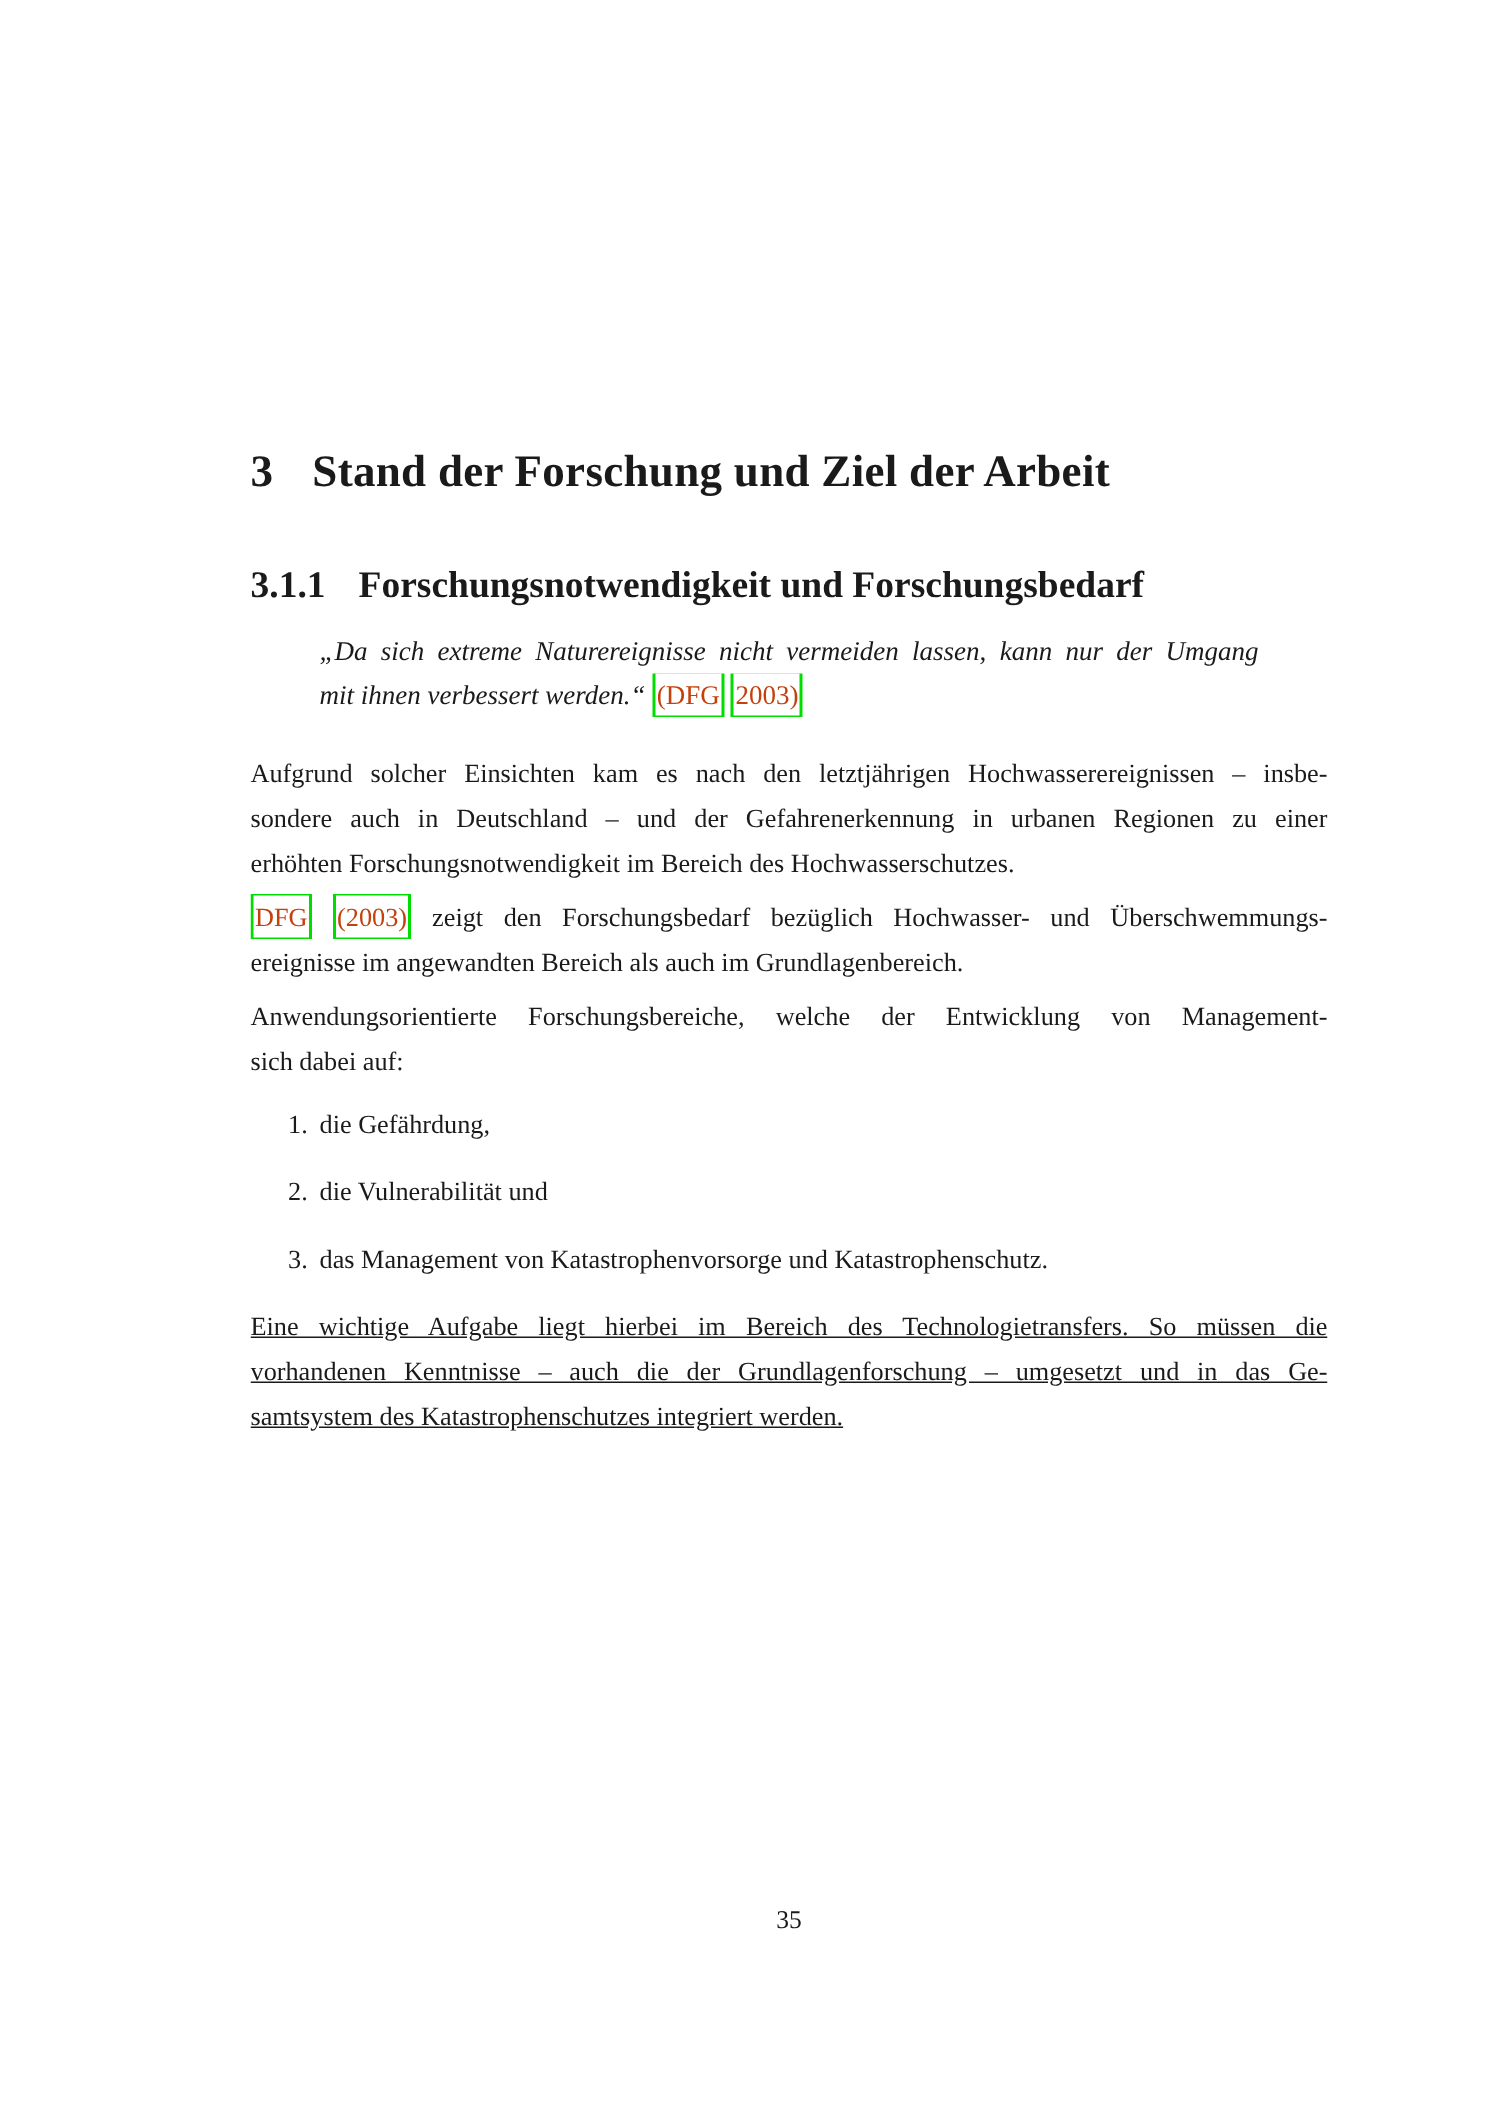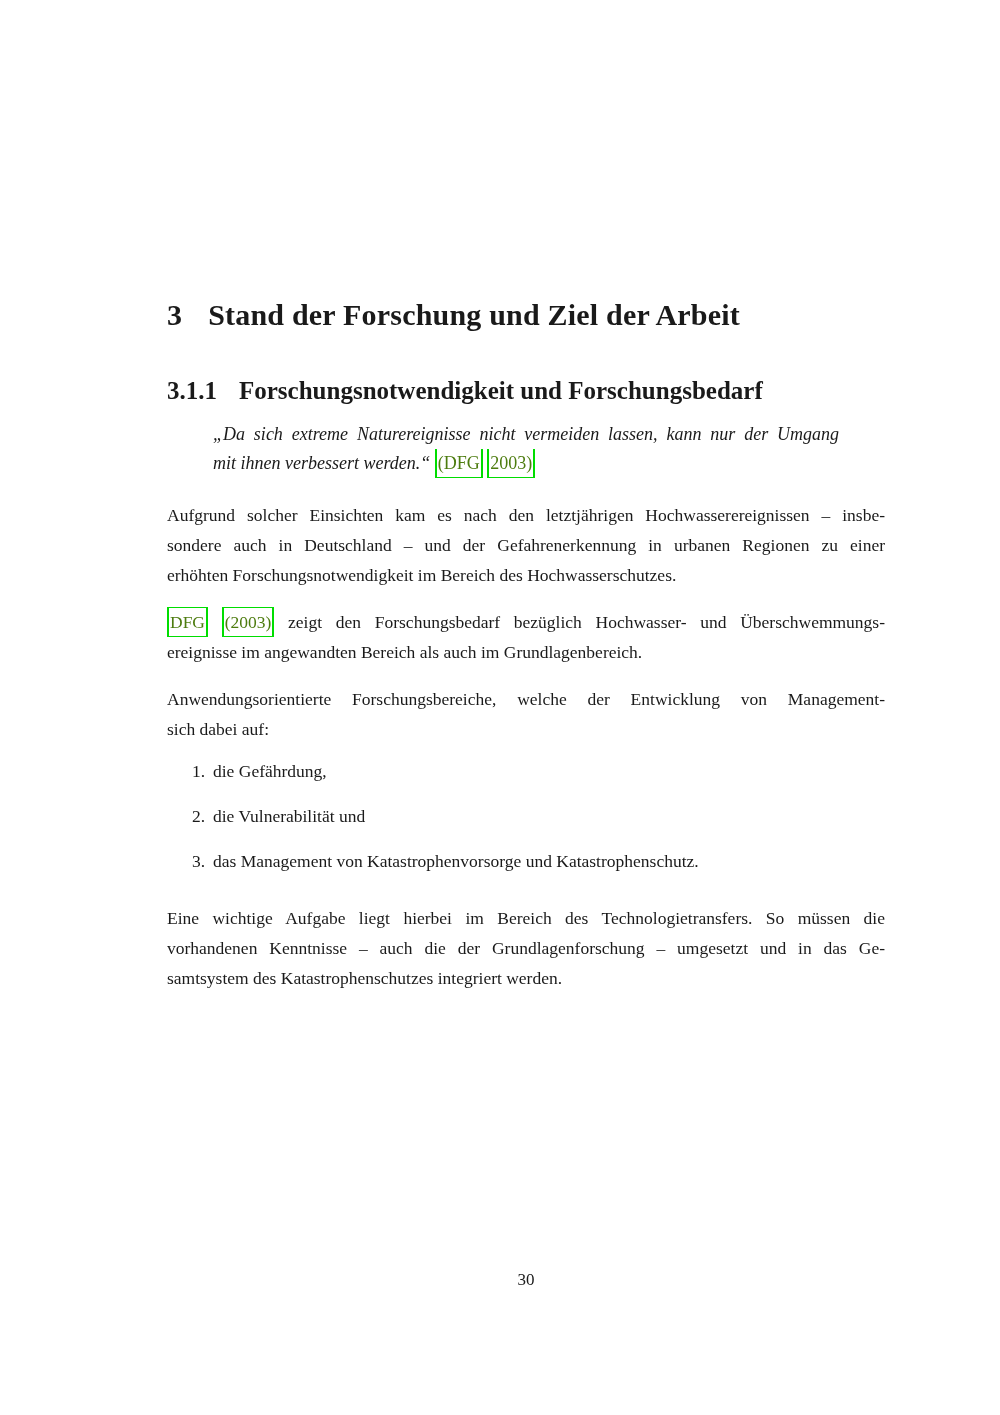--- a/index.html
+++ b/index.html
@@ -48,32 +48,32 @@
   .bodytext { font-size: 17.5px; }
 
   .quote {
     margin: 17px 46px 0 46px;
     font-style: italic;
     font-size: 18px;
   }
   .quote .line { height: 29px; line-height: 29px; }
   .quote .citewrap { font-style: normal; }
 
-  .para { margin-top: 17px; }
+  .para { margin-top: 6px; }
   .para.first-after-quote { margin-top: 22px; }
   .para .line { height: 30px; line-height: 30px; }
 
   
   .line { overflow: hidden; }
   .line.just { text-align: justify; text-align-last: justify; }
   .line.just::after { content: ""; display: inline-block; width: 100%; height: 0; }
   .line.last { text-align: left; text-align-last: left; }
 
   .cite {
-    color: #4d7c0f;
+    color: #c2410c;
     text-decoration: none;
     border: 2px solid var(--cite-border, #00dd00);
     padding: 4px 1px;
     cursor: pointer;
   }
 
   .list { margin-top: 12px; }
   .list-item {
     position: relative;
     padding-left: 46px;
@@ -147,22 +147,22 @@
       <div class="list-item">
         <span class="list-num">2.</span>
         <span>die Vulnerabilität und</span>
       </div>
       <div class="list-item">
         <span class="list-num">3.</span>
         <span>das Management von Katastrophenvorsorge und Katastrophenschutz.</span>
       </div>
     </div>
 
-    <div class="para bodytext" style="margin-top:27px;">
+    <div class="para bodytext" style="margin-top:15px;text-decoration:underline;">
       <div class="line just">Eine wichtige Aufgabe liegt hierbei im Bereich des Technologietransfers. So müssen die</div>
       <div class="line just">vorhandenen Kenntnisse – auch die der Grundlagenforschung – umgesetzt und in das Ge-</div>
       <div class="line last">samtsystem des Katastrophenschutzes integriert werden.</div>
     </div>
 
   </main>
 
-  <footer class="pagenum">30</footer>
+  <footer class="pagenum">35</footer>
 </div>
 
 </body></html>

